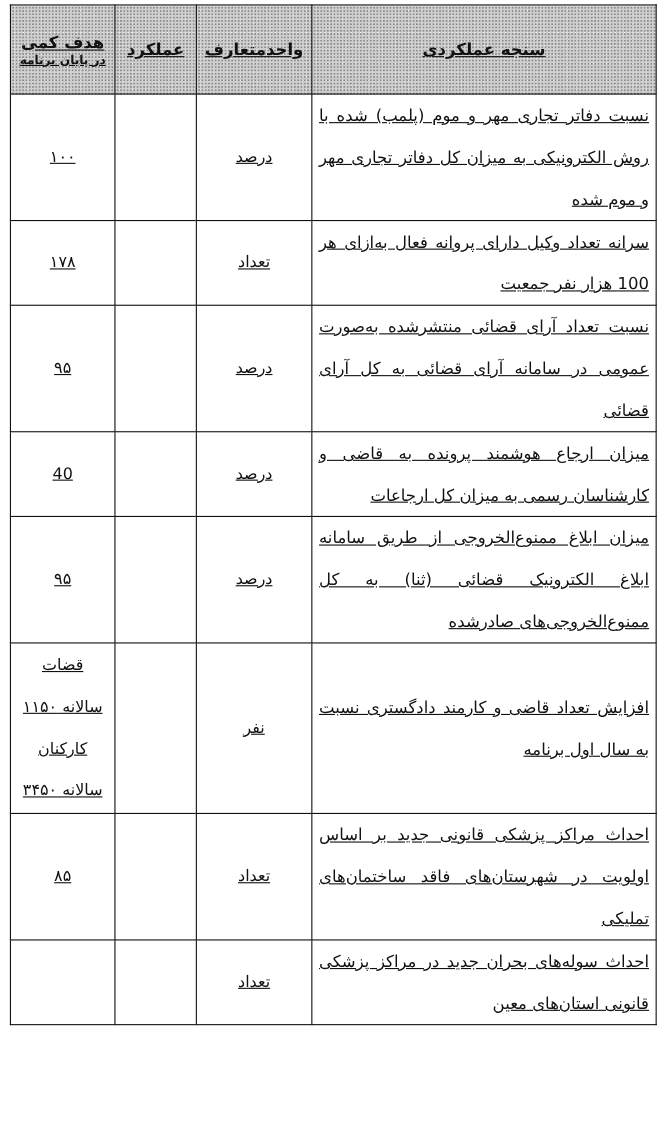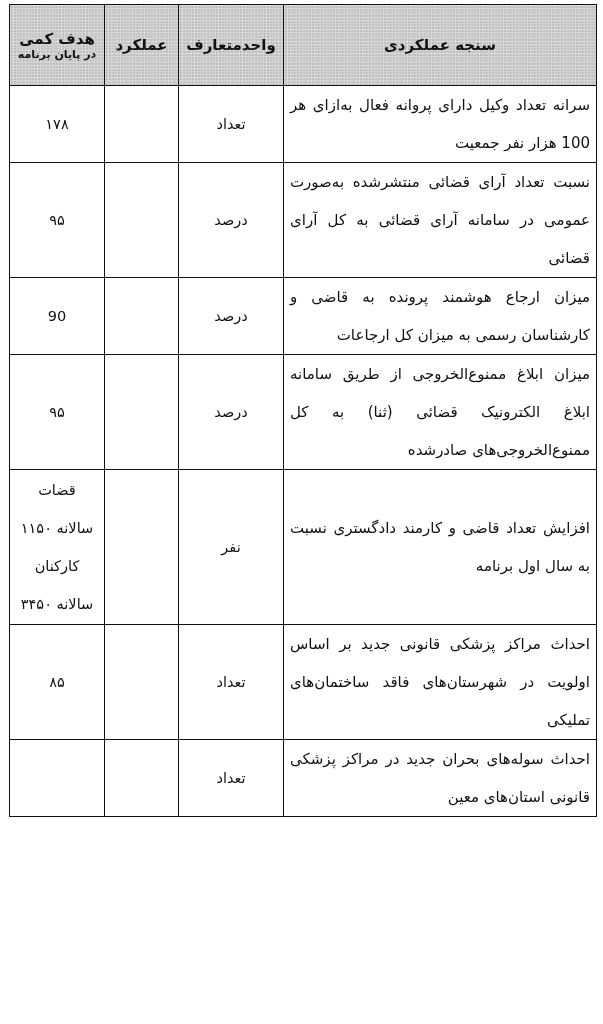--- a/index.html
+++ b/index.html
@@ -1,19 +1,19 @@
 <!DOCTYPE html>
 <html><head>
   <meta charset="utf-8">
   <style>
     html, body { margin: 0; padding: 0; background: #ffffff; }
     body { width: 603px; height: 1024px; position: relative; overflow: hidden; font-family: "DejaVu Sans", sans-serif; color: #111; }
     .wrap { position: absolute; left: 9px; top: 4px; width: 587px; }
     table { border-collapse: collapse; width: 587px; direction: rtl; table-layout: fixed; }
-    td, th { border: 1.5px solid #111; padding: 0 6px; vertical-align: middle; }
+    td, th { border: 1.5px solid #111; padding: 0 6px; vertical-align: middle; text-decoration: underline; }
     th {
       background-color: #cfcfcf;
       background-image: radial-gradient(#8a8a8a 0.6px, transparent 0.8px), radial-gradient(#ffffff 0.6px, transparent 0.8px);
       background-size: 3px 3px, 4px 4px;
       background-position: 0 0, 1px 2px;
       font-weight: bold; font-size: 15px; text-align: center; padding: 2px 4px;
     }
     th .sub { display: block; font-size: 11px; font-weight: bold; }
     td.metric { text-align: justify; text-align-last: right; font-size: 15px; line-height: 38px; padding: 0 6px; }
     td.unit, td.target, td.perf { text-align: center; font-size: 14.5px; }
@@ -39,20 +39,28 @@
         <th>سنجه عملکردی</th>
         <th>واحدمتعارف</th>
         <th>عملکرد</th>
         <th>
           <span>هدف کمی</span>
           <span class="sub">در پایان برنامه</span>
         </th>
       </tr>
     </thead>
     <tbody>
+      <tr style="height:78px">
+        <td class="metric">نسبت دفاتر تجاری مهر و موم (پلمب) شده با روش الکترونیکی به میزان کل دفاتر تجاری مهر و موم شده</td>
+        <td class="unit">درصد</td>
+        <td class="perf"></td>
+        <td class="target">
+            <span class="line">۱۰۰</span>
+          </td>
+      </tr>
       <tr style="height:75px">
         <td class="metric">سرانه تعداد وکیل دارای پروانه فعال به‌ازای هر 100 هزار نفر جمعیت</td>
         <td class="unit">تعداد</td>
         <td class="perf"></td>
         <td class="target">
             <span class="line">۱۷۸</span>
           </td>
       </tr>
       <tr style="height:79px">
         <td class="metric">نسبت تعداد آرای قضائی منتشرشده به‌صورت عمومی در سامانه آرای قضائی به کل آرای قضائی</td>
@@ -60,21 +68,21 @@
         <td class="perf"></td>
         <td class="target">
             <span class="line">۹۵</span>
           </td>
       </tr>
       <tr style="height:77px">
         <td class="metric">میزان ارجاع هوشمند پرونده به قاضی و کارشناسان رسمی به میزان کل ارجاعات</td>
         <td class="unit">درصد</td>
         <td class="perf"></td>
         <td class="target">
-            <span class="line">90</span>
+            <span class="line">40</span>
           </td>
       </tr>
       <tr style="height:115px">
         <td class="metric">میزان ابلاغ ممنوع‌الخروجی از طریق سامانه ابلاغ الکترونیک قضائی (ثنا) به کل ممنوع‌الخروجی‌های صادرشده</td>
         <td class="unit">درصد</td>
         <td class="perf"></td>
         <td class="target">
             <span class="line">۹۵</span>
           </td>
       </tr>

